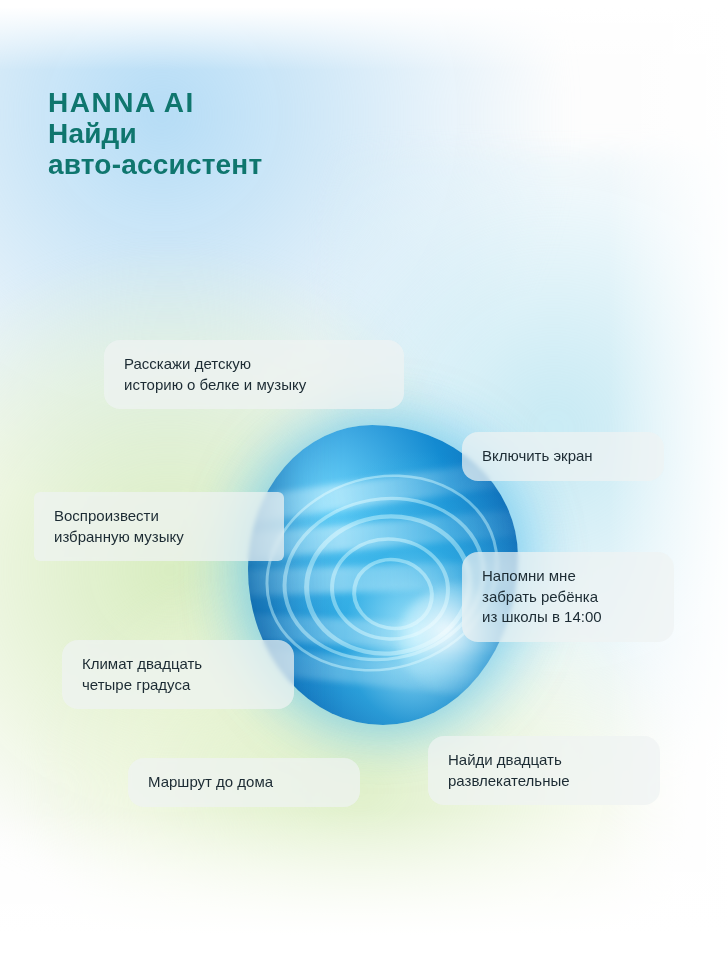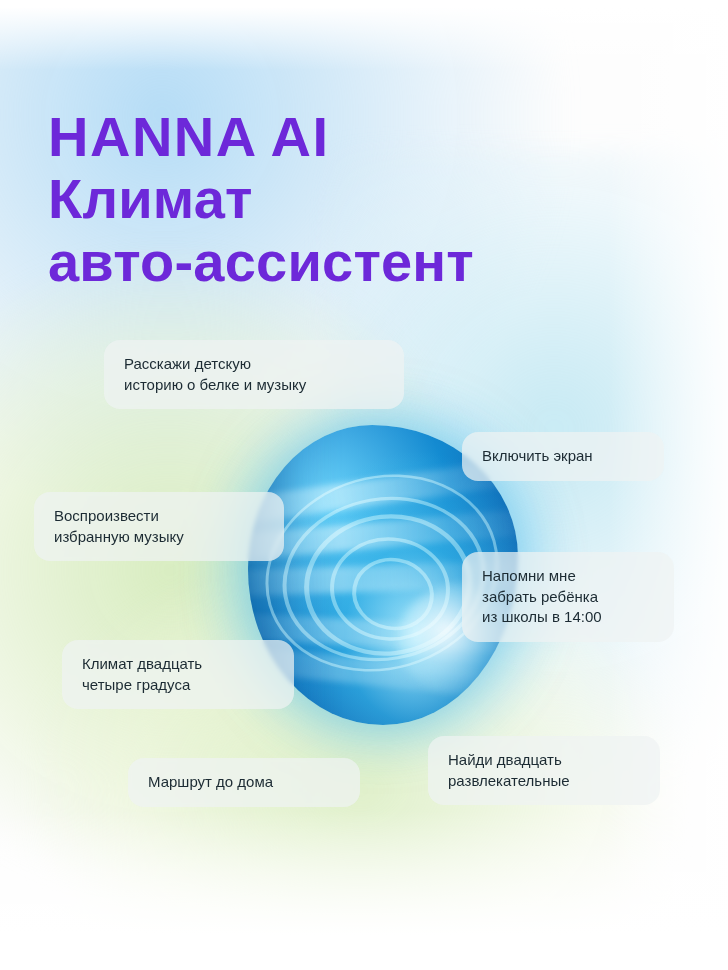--- a/index.html
+++ b/index.html
@@ -85,22 +85,22 @@
     height: 970px;
     background: linear-gradient(to left, rgba(255,255,255,0.92) 0%, rgba(255,255,255,0) 100%);
   }
 
   
   .headline {
     position: absolute;
     left: 48px;
     top: 68px;
     width: 560px;
-    color: #6d28d9;
-    font-size: 56px;
+    color: #0f766e;
+    font-size: 28px;
     line-height: 1.12;
     font-weight: bold;
     letter-spacing: 0.2px;
   }
   .headline .line {
     display: block;
     white-space: nowrap;
   }
   .headline .brand {
     letter-spacing: 1.5px;
@@ -191,21 +191,21 @@
     font-size: 15px;
     line-height: 1.38;
     padding: 14px 20px;
     box-sizing: border-box;
     backdrop-filter: blur(2px);
   }
   .chip span { display: block; white-space: nowrap; }
 
   .chip-story    { left: 104px; top: 340px;  width: 300px; }
   .chip-screen   { left: 462px; top: 432px;  width: 202px; }
-  .chip-music    { left: 34px;  top: 492px;  width: 250px; }
+  .chip-music    { left: 34px;  top: 492px;  width: 250px; border-radius: 6px; }
   .chip-remind   { left: 462px; top: 552px;  width: 212px; }
   .chip-climate  { left: 62px;  top: 640px;  width: 232px; }
   .chip-route    { left: 128px; top: 758px;  width: 232px; }
   .chip-places   { left: 428px; top: 736px;  width: 232px; }
 </style>
 </head>
 <body>
 
 <div class="poster">
 
@@ -213,21 +213,21 @@
   <div class="bg-blue-tl"></div>
   <div class="bg-cyan-right"></div>
   <div class="bg-green-left"></div>
   <div class="bg-green-bottom"></div>
   <div class="bg-white-fade-top"></div>
   <div class="bg-white-fade-right"></div>
   <div class="bg-white-fade-bottom"></div>
 
   <h1 class="headline">
     <span class="line brand">HANNA AI</span>
-    <span class="line">Климат</span>
+    <span class="line">Найди</span>
     <span class="line">авто-ассистент</span>
   </h1>
 
   <div class="orb-wrap">
     <div class="orb-glow"></div>
     <div class="orb">
       <div class="edge-dark"></div>
       <div class="wave w1"></div>
       <div class="wave w2"></div>
       <div class="wave w3"></div>

